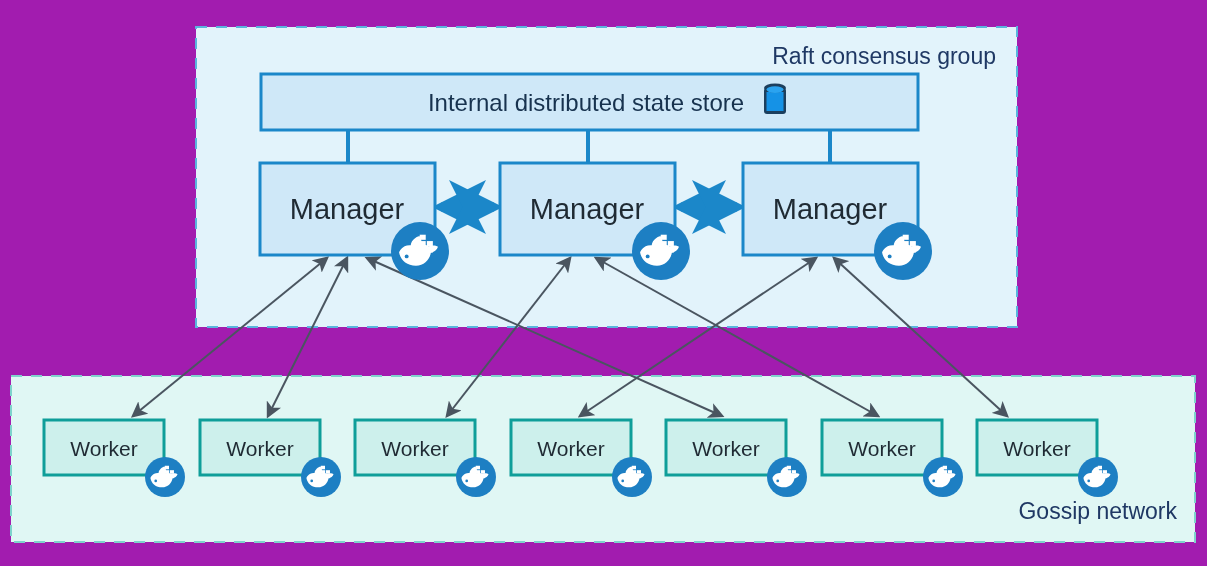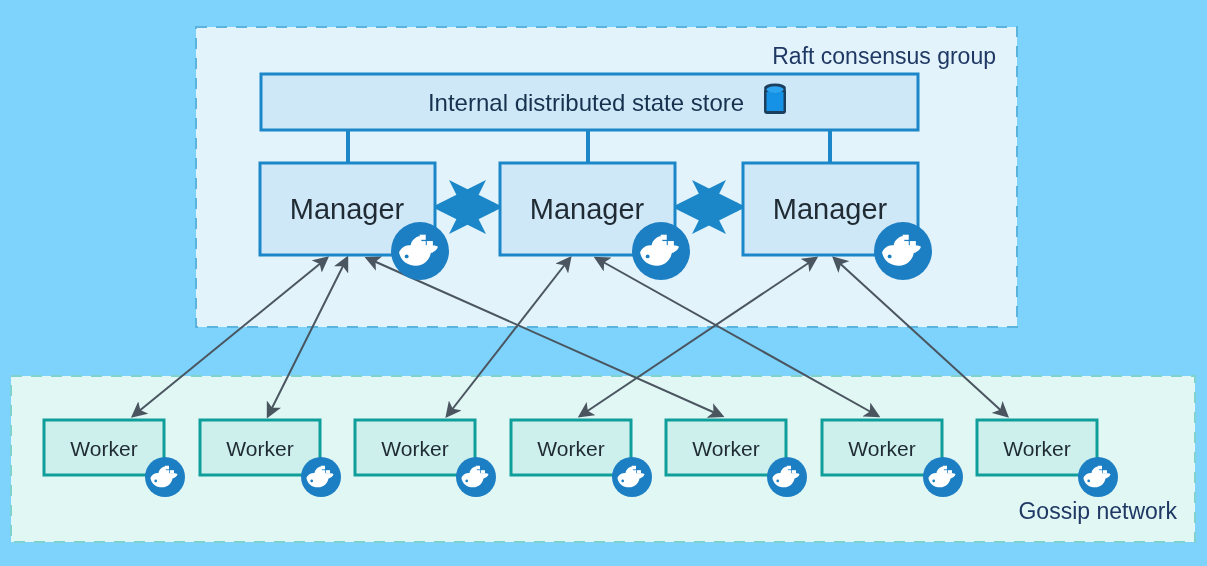--- a/index.html
+++ b/index.html
@@ -10,21 +10,21 @@
   body {
     width: 1207px;
     height: 566px;
     font-family: "Liberation Sans", sans-serif;
     overflow: hidden;
   }
   #diagram-root {
     position: relative;
     width: 1207px;
     height: 566px;
-    background: #7dd3fc;
+    background: #a21caf;
   }
   svg#diagram {
     display: block;
     width: 1207px;
     height: 566px;
   }
   .grp-label {
     font-family: "Liberation Sans", sans-serif;
     font-size: 23px;
     fill: #1f3864;

